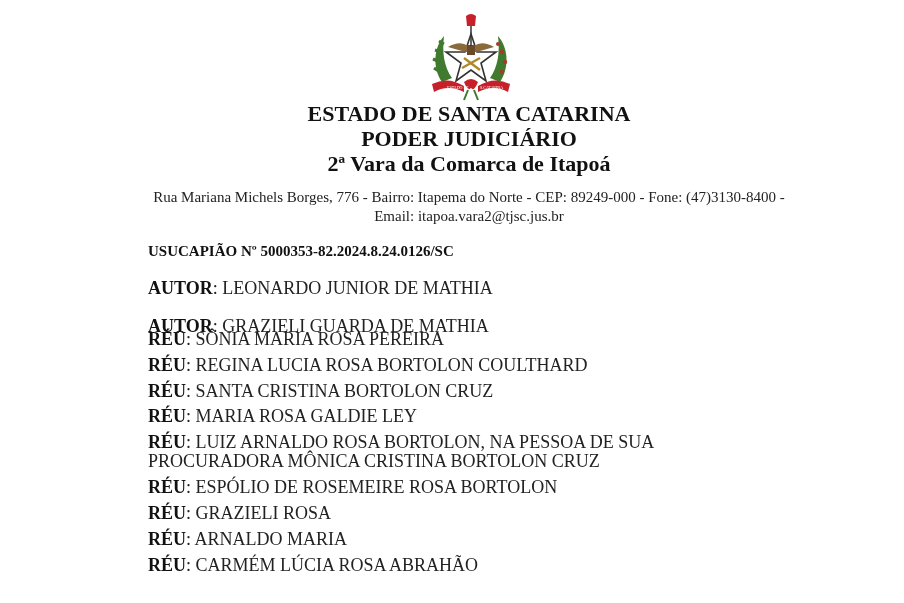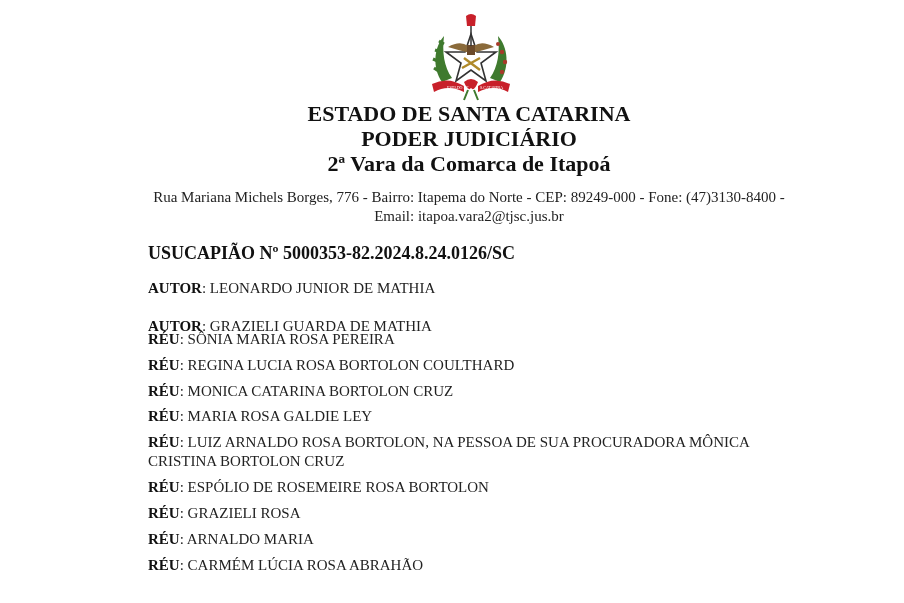--- a/index.html
+++ b/index.html
@@ -6,22 +6,22 @@
     body { width: 904px; height: 603px; position: relative; overflow: hidden;
            font-family: "Liberation Serif", "DejaVu Serif", serif; color: #1a1a1a; }
     .crest { position: absolute; left: 428px; top: 12px; width: 86px; height: 90px; }
     .title { position: absolute; left: 0; width: 938px; text-align: center; font-weight: bold; color: #111; }
     .t1 { top: 101px; font-size: 22px; }
     .t2 { top: 126px; font-size: 22px; }
     .t3 { top: 151px; font-size: 22px; }
     .addr { position: absolute; left: 0; width: 938px; text-align: center; font-size: 15px; color: #222; line-height: 20px; }
     .a1 { top: 187px; }
     .a2 { top: 206px; }
-    .case { position: absolute; left: 148px; top: 243px; font-size: 18px; font-weight: bold; color: #111; }
-    .party { position: absolute; left: 148px; font-size: 15px; color: #222; line-height: 19px; width: 640px; }
+    .case { position: absolute; left: 148px; top: 243px; font-size: 15px; font-weight: bold; color: #111; }
+    .party { position: absolute; left: 148px; font-size: 18px; color: #222; line-height: 19px; width: 640px; }
     .party .role { font-weight: bold; color: #111; }
   </style>
 </head>
 <body>
 
 <div class="crest">
   <svg viewBox="0 0 86 90" width="86" height="90">
 
     <path d="M14 70 C4 55 6 35 16 24 C14 40 16 55 24 66 Z" fill="#3f7a2e"></path>
     <path d="M12 60 l-6 -4 M12 50 l-7 -3 M13 40 l-6 -2 M16 32 l-5 -3" stroke="#3f7a2e" stroke-width="3"></path>
@@ -57,19 +57,19 @@
 
 <div class="addr a1">Rua Mariana Michels Borges, 776 - Bairro: Itapema do Norte - CEP: 89249-000 - Fone: (47)3130-8400 -</div>
 <div class="addr a2">Email: itapoa.vara2@tjsc.jus.br</div>
 
 <div class="case">USUCAPIÃO Nº 5000353-82.2024.8.24.0126/SC</div>
 
 <div class="party" style="top:279px"><span class="role">AUTOR</span><span>: LEONARDO JUNIOR DE MATHIA</span></div>
 <div class="party" style="top:317px"><span class="role">AUTOR</span><span>: GRAZIELI GUARDA DE MATHIA</span></div>
 <div class="party" style="top:330px"><span class="role">RÉU</span><span>: SÔNIA MARIA ROSA PEREIRA</span></div>
 <div class="party" style="top:356px"><span class="role">RÉU</span><span>: REGINA LUCIA ROSA BORTOLON COULTHARD</span></div>
-<div class="party" style="top:382px"><span class="role">RÉU</span><span>: MONICA CATARINA BORTOLON CRUZ</span></div>
+<div class="party" style="top:382px"><span class="role">RÉU</span><span>: SANTA CRISTINA BORTOLON CRUZ</span></div>
 <div class="party" style="top:407px"><span class="role">RÉU</span><span>: MARIA ROSA GALDIE LEY</span></div>
 <div class="party" style="top:433px"><span class="role">RÉU</span><span>: LUIZ ARNALDO ROSA BORTOLON, NA PESSOA DE SUA PROCURADORA MÔNICA CRISTINA BORTOLON CRUZ</span></div>
 <div class="party" style="top:478px"><span class="role">RÉU</span><span>: ESPÓLIO DE ROSEMEIRE ROSA BORTOLON</span></div>
 <div class="party" style="top:504px"><span class="role">RÉU</span><span>: GRAZIELI ROSA</span></div>
 <div class="party" style="top:530px"><span class="role">RÉU</span><span>: ARNALDO MARIA</span></div>
 <div class="party" style="top:556px"><span class="role">RÉU</span><span>: CARMÉM LÚCIA ROSA ABRAHÃO</span></div>
 
 </body></html>

